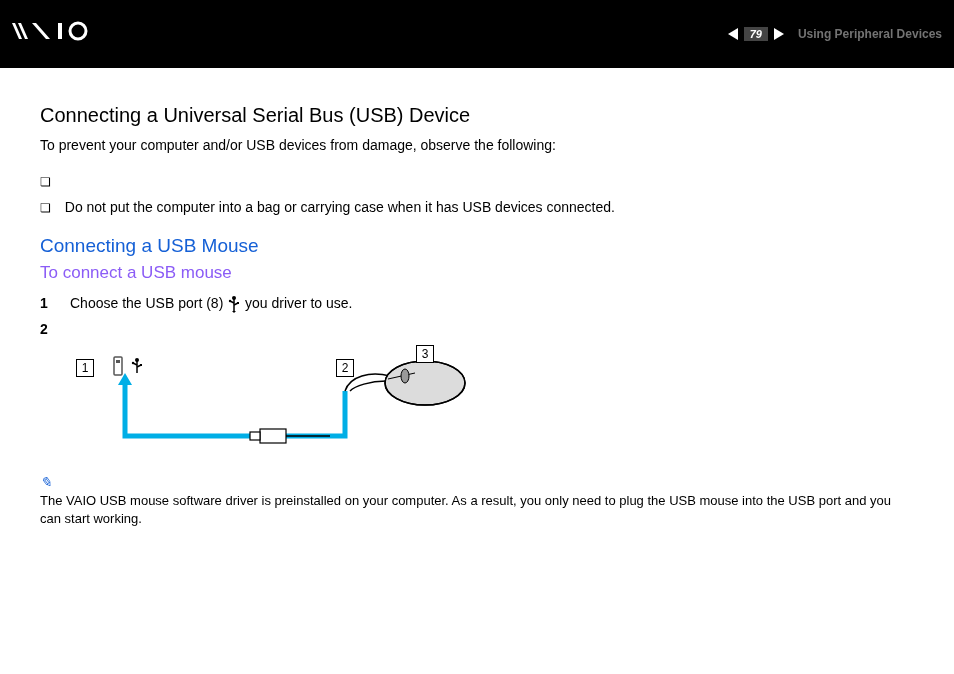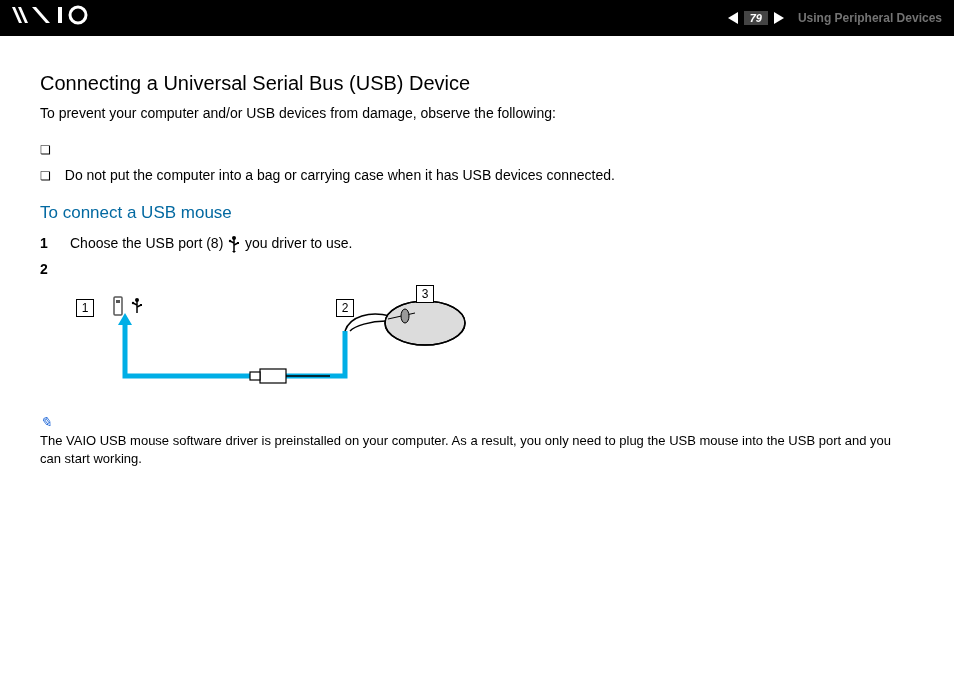--- a/index.html
+++ b/index.html
@@ -11,21 +11,21 @@
     height: 674px;
     overflow: hidden;
     color: #000;
   }
   .header-bar {
     background: #000;
     height: 36px;
     display: flex;
     align-items: center;
     justify-content: space-between;
-    padding: 0 12px;
+    padding: 16px 12px;
   }
   .logo {
     color: #fff;
     font-size: 22px;
     letter-spacing: 2px;
     font-weight: 300;
     font-style: italic;
   }
   .header-right {
     display: flex;
@@ -86,21 +86,21 @@
     font-size: 12px;
     line-height: 18px;
   }
   h2 {
     color: #1560d6;
     font-size: 19px;
     font-weight: 400;
     margin: 0 0 6px 0;
   }
   .subhead {
-    color: #0369a1;
+    color: #8b5cf6;
     font-size: 17px;
     margin: 0 0 12px 0;
   }
   .num-list {
     margin: 0 0 14px 0;
   }
   .num-row {
     display: flex;
     gap: 16px;
     margin-bottom: 8px;
@@ -172,20 +172,21 @@
   <div class="bullet-list">
     <div class="bullet-row">
       <span class="bullet-mark">❏</span>
     </div>
     <div class="bullet-row">
       <span class="bullet-mark">❏</span>
       <span>Do not put the computer into a bag or carrying case when it has USB devices connected.</span>
     </div>
   </div>
 
+  <h2>Connecting a USB Mouse</h2>
   <p class="subhead">To connect a USB mouse</p>
 
   <div class="num-list">
     <div class="num-row">
       <span class="num-mark">1</span>
       <span>
         <span>Choose the USB port (8) </span><svg class="usb-inline" width="14" height="18" viewBox="0 0 14 18">
             <circle cx="7" cy="3" r="2" fill="#000"></circle>
             <line x1="7" y1="3" x2="7" y2="16" stroke="#000" stroke-width="1.5"></line>
             <path d="M7 8 L3 6 M7 10 L11 8" stroke="#000" stroke-width="1.5" fill="none"></path>

